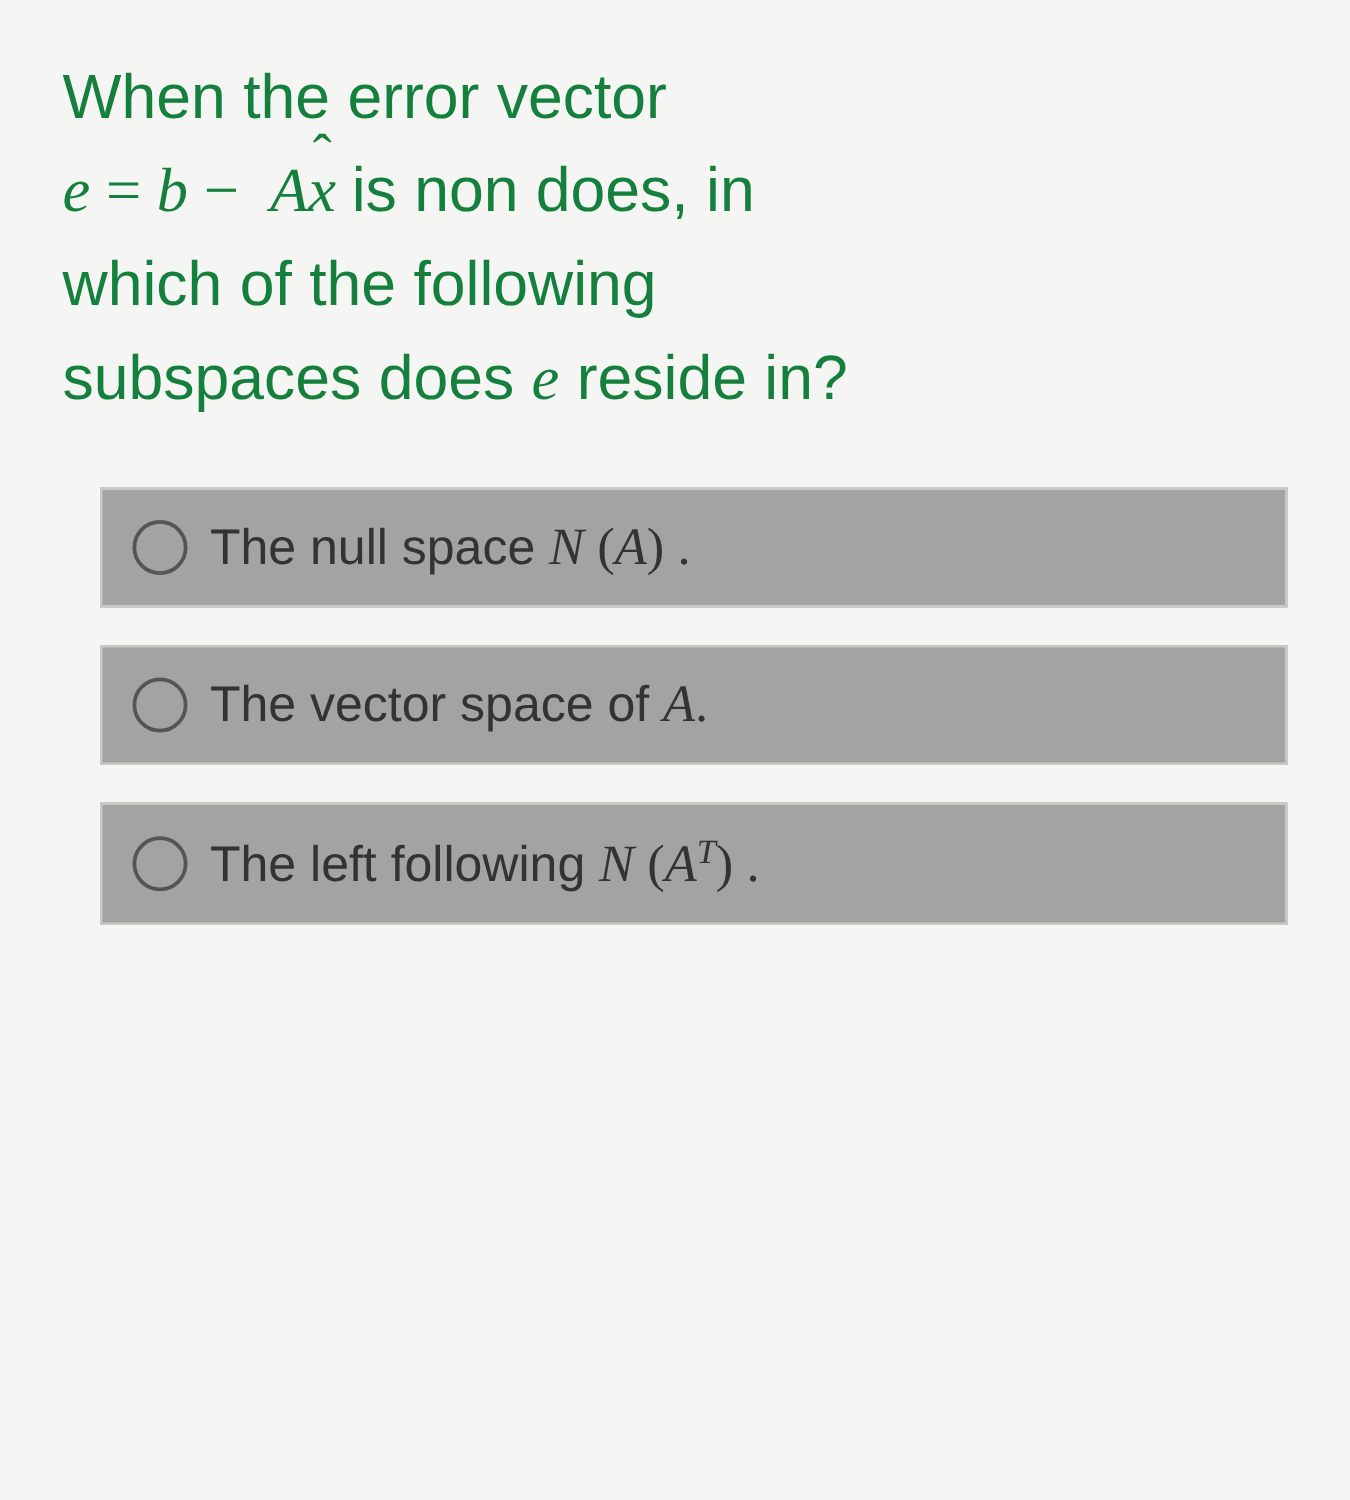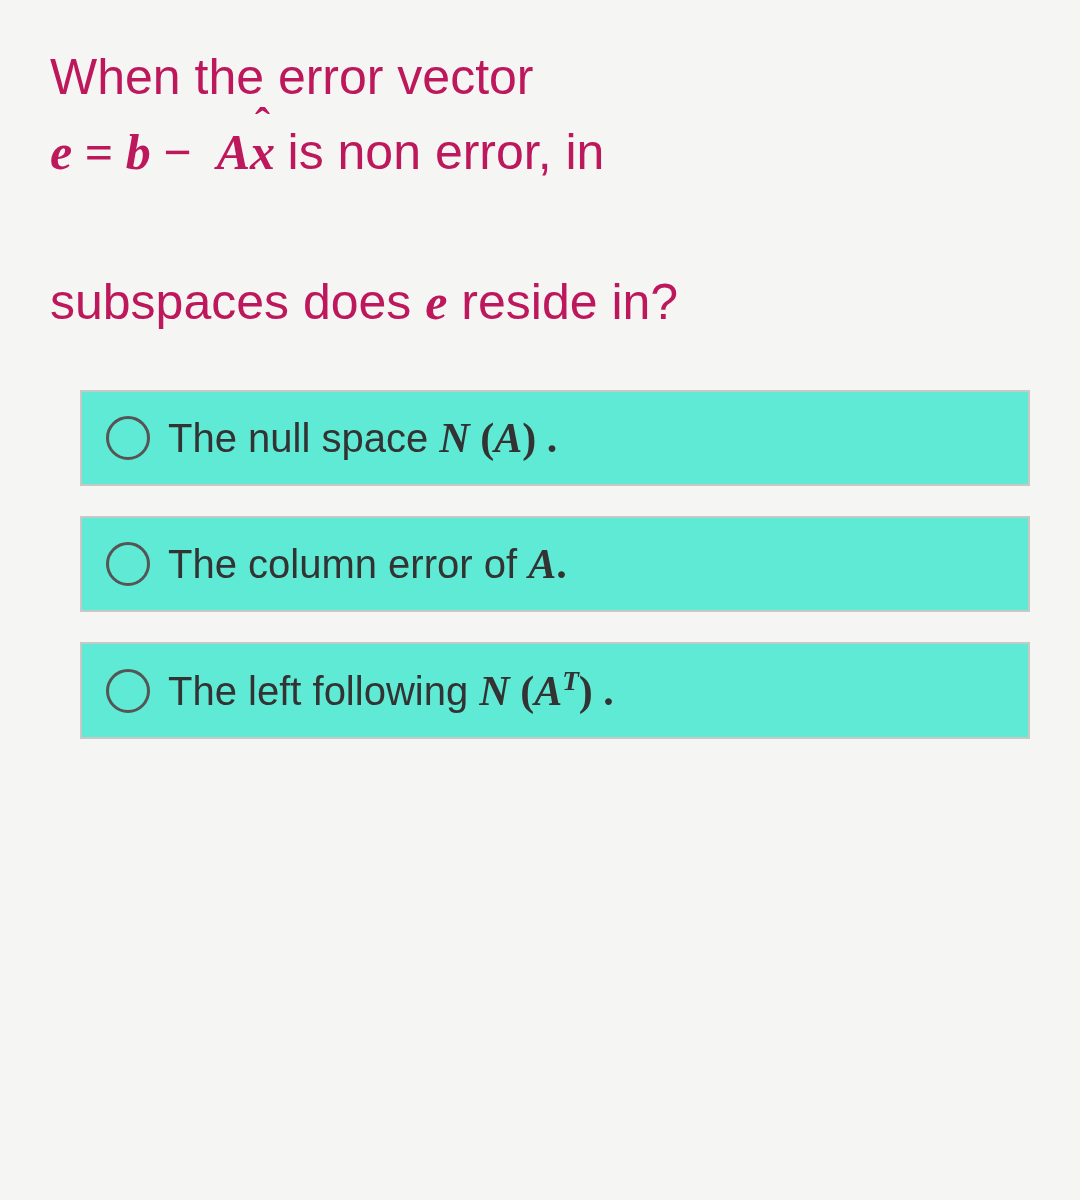--- a/index.html
+++ b/index.html
@@ -11,27 +11,26 @@
     font-family: Arial, Helvetica, sans-serif;
     color: #2a2a2a;
   }
   .container {
     padding: 40px 40px 0 50px;
     box-sizing: border-box;
   }
   .question {
     font-size: 50px;
     line-height: 1.5;
-    color: #be185d;
+    color: #15803d;
     margin-bottom: 50px;
   }
   .math {
     font-family: "Times New Roman", Times, serif;
     font-style: italic;
-    font-weight: bold;
   }
   .math .roman {
     font-style: normal;
   }
   .hat-wrap {
     position: relative;
     display: inline-block;
   }
   .hat-wrap .hat {
     position: absolute;
@@ -49,21 +48,21 @@
   }
   .options {
     display: flex;
     flex-direction: column;
     gap: 30px;
     padding-left: 30px;
     padding-right: 10px;
   }
   .option {
     border: 2px solid #c8c8c5;
-    background: #5eead4;
+    background: #a3a3a3;
     padding: 22px 24px;
     display: flex;
     align-items: center;
     gap: 18px;
     font-size: 40px;
     color: #333;
     cursor: pointer;
   }
   .radio {
     width: 44px;
@@ -79,39 +78,39 @@
 </style>
 </head>
 <body>
 
 <div class="container">
 
   <div class="question">
     <span>When the error vector</span><br>
     <span class="math">
       <span>e</span><span class="roman"> = </span><span>b</span><span class="roman"> − </span>&nbsp;<span>A</span><span class="hat-wrap"><span class="hat">ˆ</span><span>x</span></span>
-    </span><span> is non error, in</span><br>
-    <br>
+    </span><span> is non does, in</span><br>
+    <span>which of the following</span><br>
     <span>subspaces does </span><span class="math">e</span><span>  reside in?</span>
   </div>
 
   <div class="options">
 
     <div class="option">
       <div class="radio"></div>
       <div class="option-label">
         <span>The null space  </span><span class="math"><span>N</span><span class="roman"> (</span><span>A</span><span class="roman">) .</span></span>
       </div>
     </div>
 
 
     <div class="option">
       <div class="radio"></div>
       <div class="option-label">
-        <span>The column error of  </span><span class="math"><span>A</span><span class="roman">.</span></span>
+        <span>The vector space of  </span><span class="math"><span>A</span><span class="roman">.</span></span>
       </div>
     </div>
 
     <div class="option">
       <div class="radio"></div>
       <div class="option-label">
         <span>The left following  </span><span class="math"><span>N</span><span class="roman"> (</span><span>A</span><span class="sup">T</span><span class="roman">) .</span></span>
       </div>
     </div>
 

